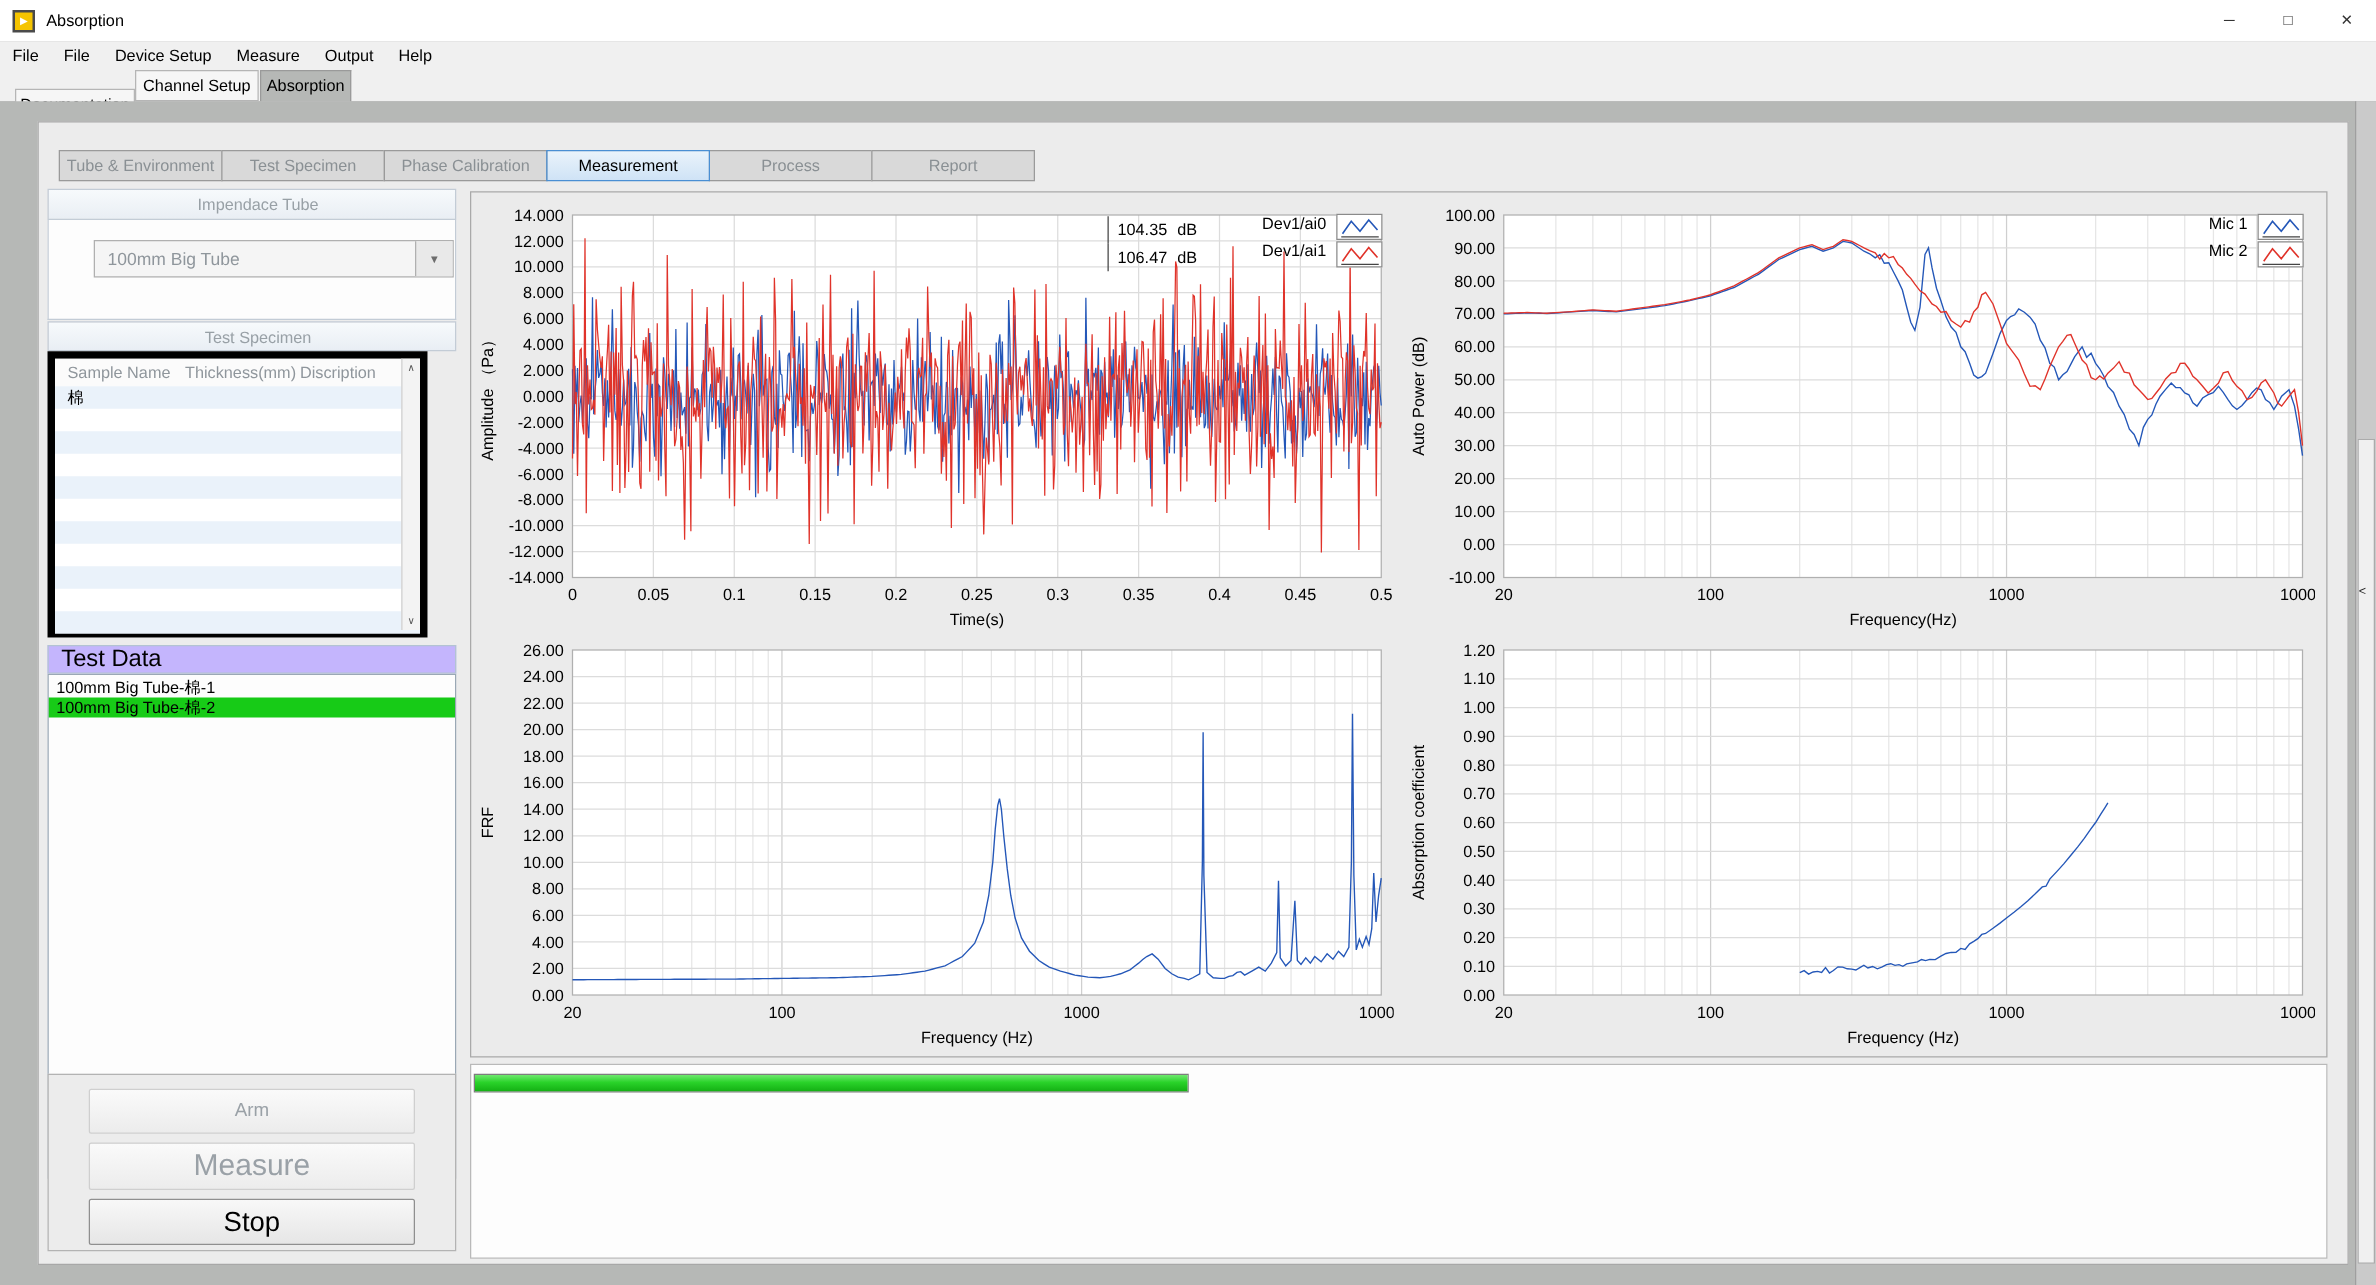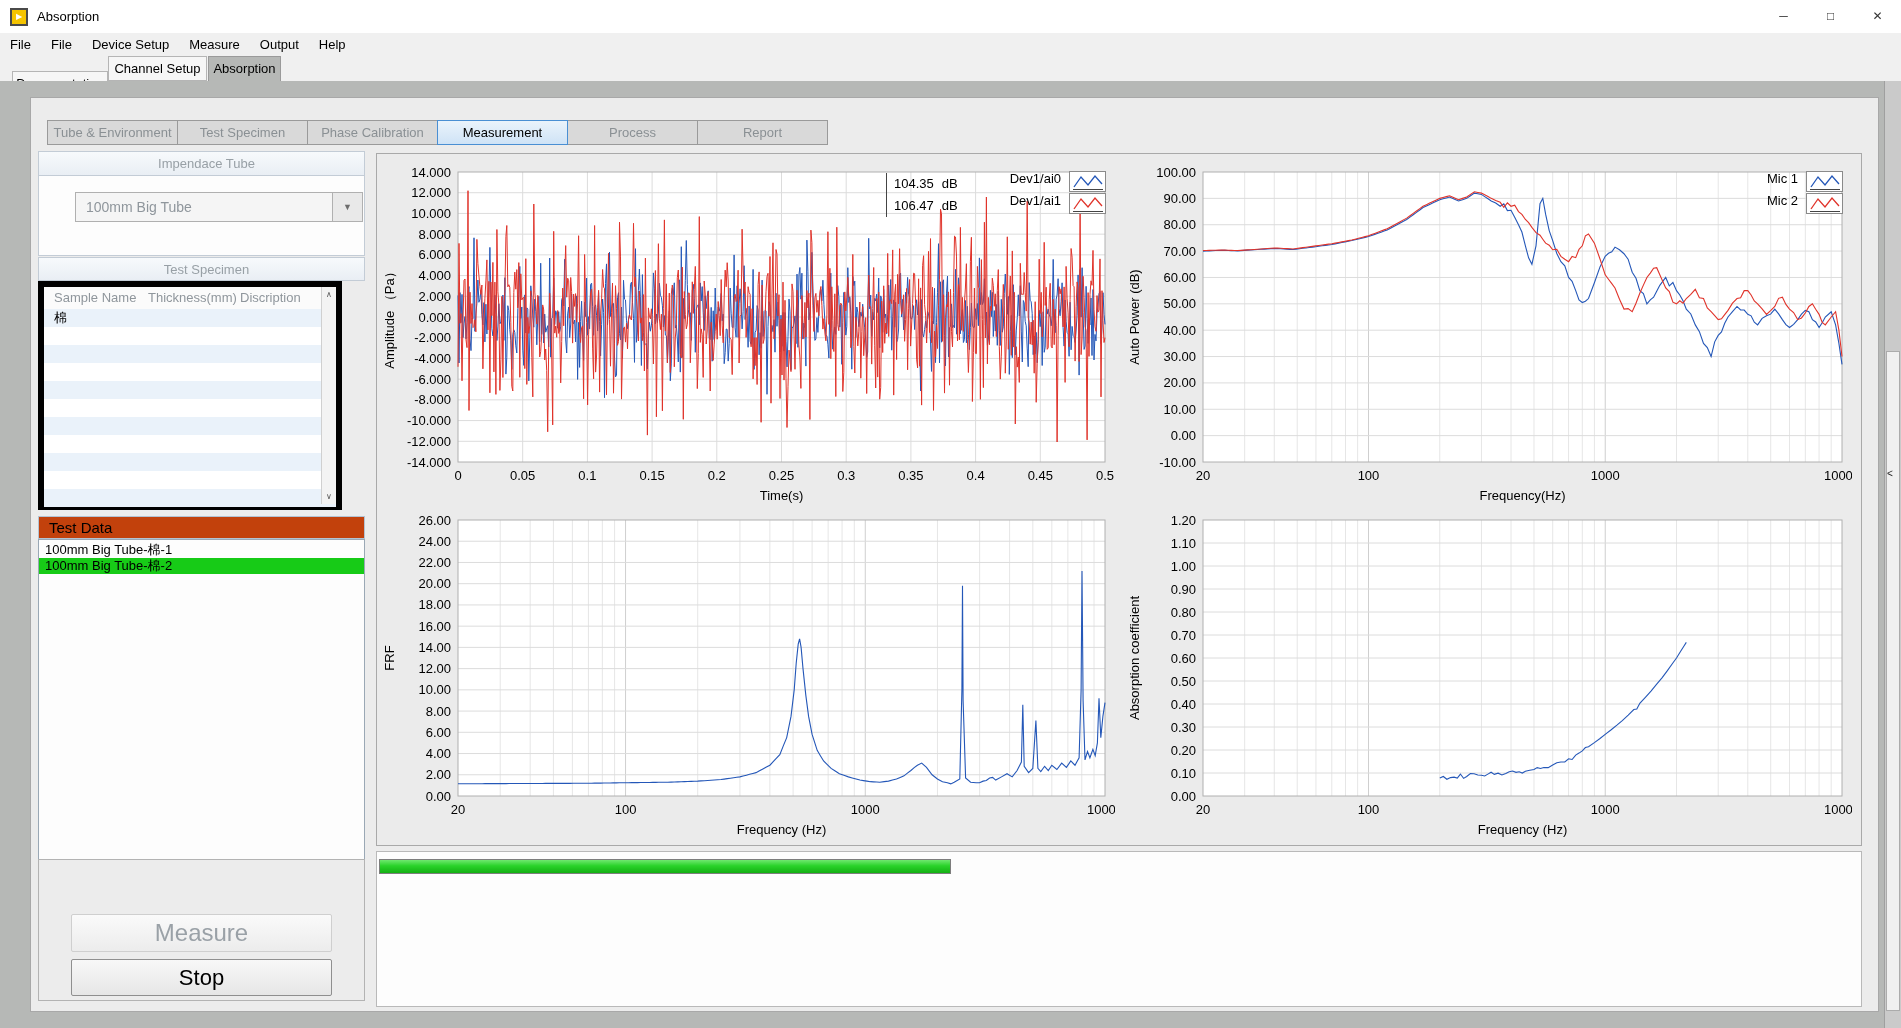--- a/index.html
+++ b/index.html
@@ -50,21 +50,21 @@
   .t-row{display:flex;height:18px;line-height:18px;}
   .t-row:nth-child(even){background:#eaf2fa;}
   .c1{width:104px;padding-left:10px;}
   .c2{width:92px;}
   .c3{flex:1;}
   .t-scroll{position:absolute;right:0;top:0;width:15px;height:100%;background:#f3f3f3;
           border-left:1px solid #d0d0d0;font-size:8px;color:#555;text-align:center;}
   .t-scroll .up{position:absolute;top:3px;left:0;right:0;}
   .t-scroll .down{position:absolute;bottom:3px;left:0;right:0;}
   .td-header{position:absolute;left:7px;top:418px;width:327px;height:23px;line-height:22px;
-          padding-left:10px;font-size:15px;color:#000;background:#c2410c;border:1px solid #b3c3d3;}
+          padding-left:10px;font-size:19px;color:#000;background:#c4b5fd;border:1px solid #b3c3d3;}
   .td-list{position:absolute;left:7px;top:441px;width:327px;height:404px;background:#fdfdfd;
           border:1px solid #9aa8b5;font-size:13px;padding-top:2px;}
   .td-item{height:16px;line-height:16px;padding-left:6px;}
   .td-item.selected{background:#17cb17;}
   .btn-box{position:absolute;left:7px;top:761px;width:327px;height:142px;background:#ececec;
           border:1px solid #b3b3b3;}
   .act-btn{position:absolute;left:32px;right:32px;text-align:center;border-radius:2px;
           background:linear-gradient(#fafafa,#ececec);border:1px solid #cfcfcf;color:#9aa1a7;}
   .act-arm{top:11px;height:36px;line-height:34px;font-size:15px;}
   .act-measure{top:54px;height:38px;line-height:36px;font-size:24px;}
@@ -177,20 +177,21 @@
         </div>
       </div>
 
       <div class="td-header">Test Data</div>
       <div class="td-list">
         <div class="td-item">100mm Big Tube-棉-1</div>
         <div class="td-item selected">100mm Big Tube-棉-2</div>
       </div>
 
       <div class="btn-box">
+        <div class="act-btn act-arm">Arm</div>
         <div class="act-btn act-measure">Measure</div>
         <div class="act-btn act-stop">Stop</div>
       </div>
 
       <div class="charts-panel"></div>
 
       <div class="bottom-panel">
         <div class="progress">
           <div class="progress-fill" style="width: 100%;"></div>
         </div>

